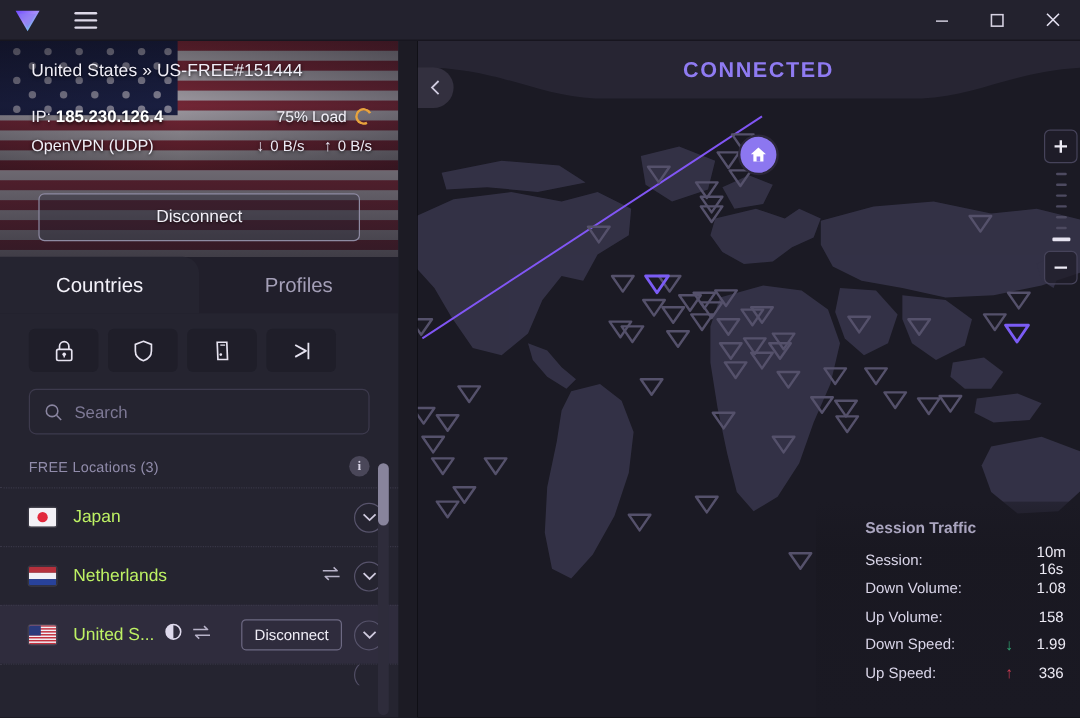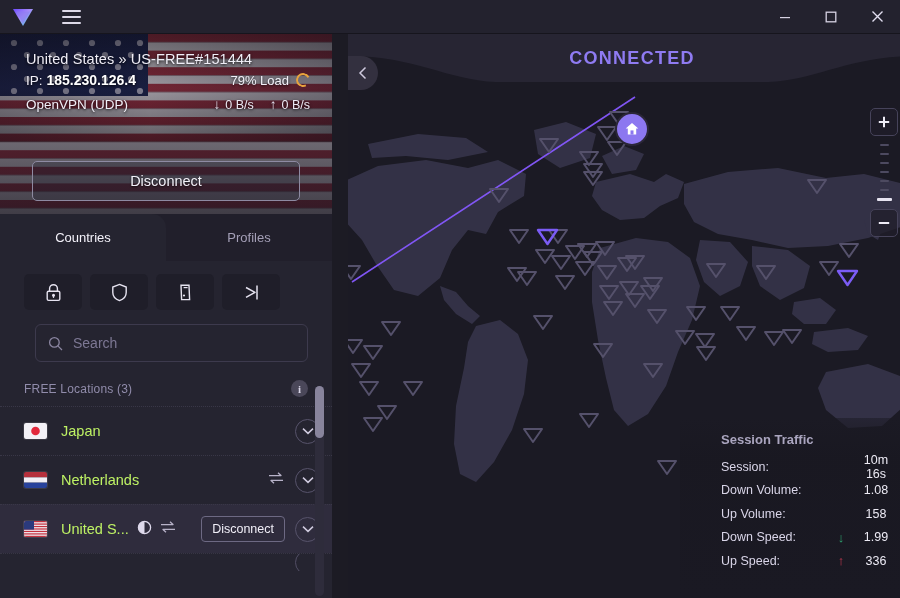--- a/index.html
+++ b/index.html
@@ -54,21 +54,21 @@
   }
   .flag-info {
     position: relative; z-index: 3; padding: 17px 22px 0 26px;
   }
   .srv-line {
     font-size: 14.5px; color: #f0eef7; letter-spacing: .1px;
     text-shadow: 0 1px 3px rgba(0,0,0,.85);
     white-space: nowrap;
   }
   .ip-row {
-    display: flex; align-items: center; margin-top: 5px;
+    display: flex; align-items: center; margin-top: 22px;
     text-shadow: 0 1px 3px rgba(0,0,0,.85);
   }
   .ip-label { font-size: 13.5px; color: #f0eef7; }
   .ip-value { font-size: 14px; font-weight: bold; color: #ffffff; margin-left: 4px; }
   .load-box { margin-left: auto; display: flex; align-items: center; gap: 7px; }
   .load-text { font-size: 13px; color: #f2f0f8; }
   .load-ring {
     width: 14px; height: 14px; border-radius: 50%;
     border: 2.5px solid #e8a33d; border-right-color: transparent;
     transform: rotate(18deg);
@@ -98,39 +98,39 @@
     background: rgba(36,33,48,.35);
     color: #f2f0f8; font-size: 14.5px;
     display: flex; align-items: center; justify-content: center;
     cursor: pointer; text-shadow: 0 1px 2px rgba(0,0,0,.7);
   }
 
   
   .tabs { position: relative; height: 47px; width: 332px; background: #211f2b; display: flex; }
   .tab {
     flex: 1; display: flex; align-items: center; justify-content: center;
-    font-size: 13px; color: #a49fb7; cursor: pointer; position: relative;
+    font-size: 17px; color: #a49fb7; cursor: pointer; position: relative;
   }
   .tab.active {
     color: #f4f2fa; background: #252430;
     border-top-right-radius: 14px;
   }
 
   
   .icon-row { display: flex; gap: 8px; padding: 13px 24px 0 24px; }
   .sq-btn {
     width: 58px; height: 36px; border-radius: 5px; background: #1f1e29;
     display: flex; align-items: center; justify-content: center; cursor: pointer;
   }
 
   
   .search-wrap { padding: 14px 24px 0 24px; }
   .search-box {
     height: 38px; border: 1px solid #3d3a4d; border-radius: 6px;
-    display: flex; align-items: center; padding: 0 12px; background: transparent; margin-left: 11px;
+    display: flex; align-items: center; padding: 0 12px; background: transparent;
   }
   .search-box input {
     flex: 1; background: transparent; border: none; outline: none;
     color: #e8e6ef; font-size: 14px; font-family: "Liberation Sans", sans-serif;
     margin-left: 10px;
   }
   .search-box input::placeholder { color: #7d7894; }
 
   
   .free-head {
@@ -517,21 +517,21 @@
         </g>
         <rect width="332" height="108" fill="url(#wave)"></rect>
       </svg>
       <div class="flag-overlay"></div>
       <div class="flag-info">
         <div class="srv-line">United States » US-FREE#151444</div>
         <div class="ip-row">
           <span class="ip-label">IP:</span>
           <span class="ip-value">185.230.126.4</span>
           <span class="load-box">
-            <span class="load-text">79% Load</span>
+            <span class="load-text">75% Load</span>
             <span class="load-ring"></span>
           </span>
         </div>
         <div class="proto-row">
           <span class="proto-text">OpenVPN (UDP)</span>
           <span class="speeds">
             <span class="spd">
               <span class="arr">↓</span>
               <span>0 B/s</span>
             </span>

